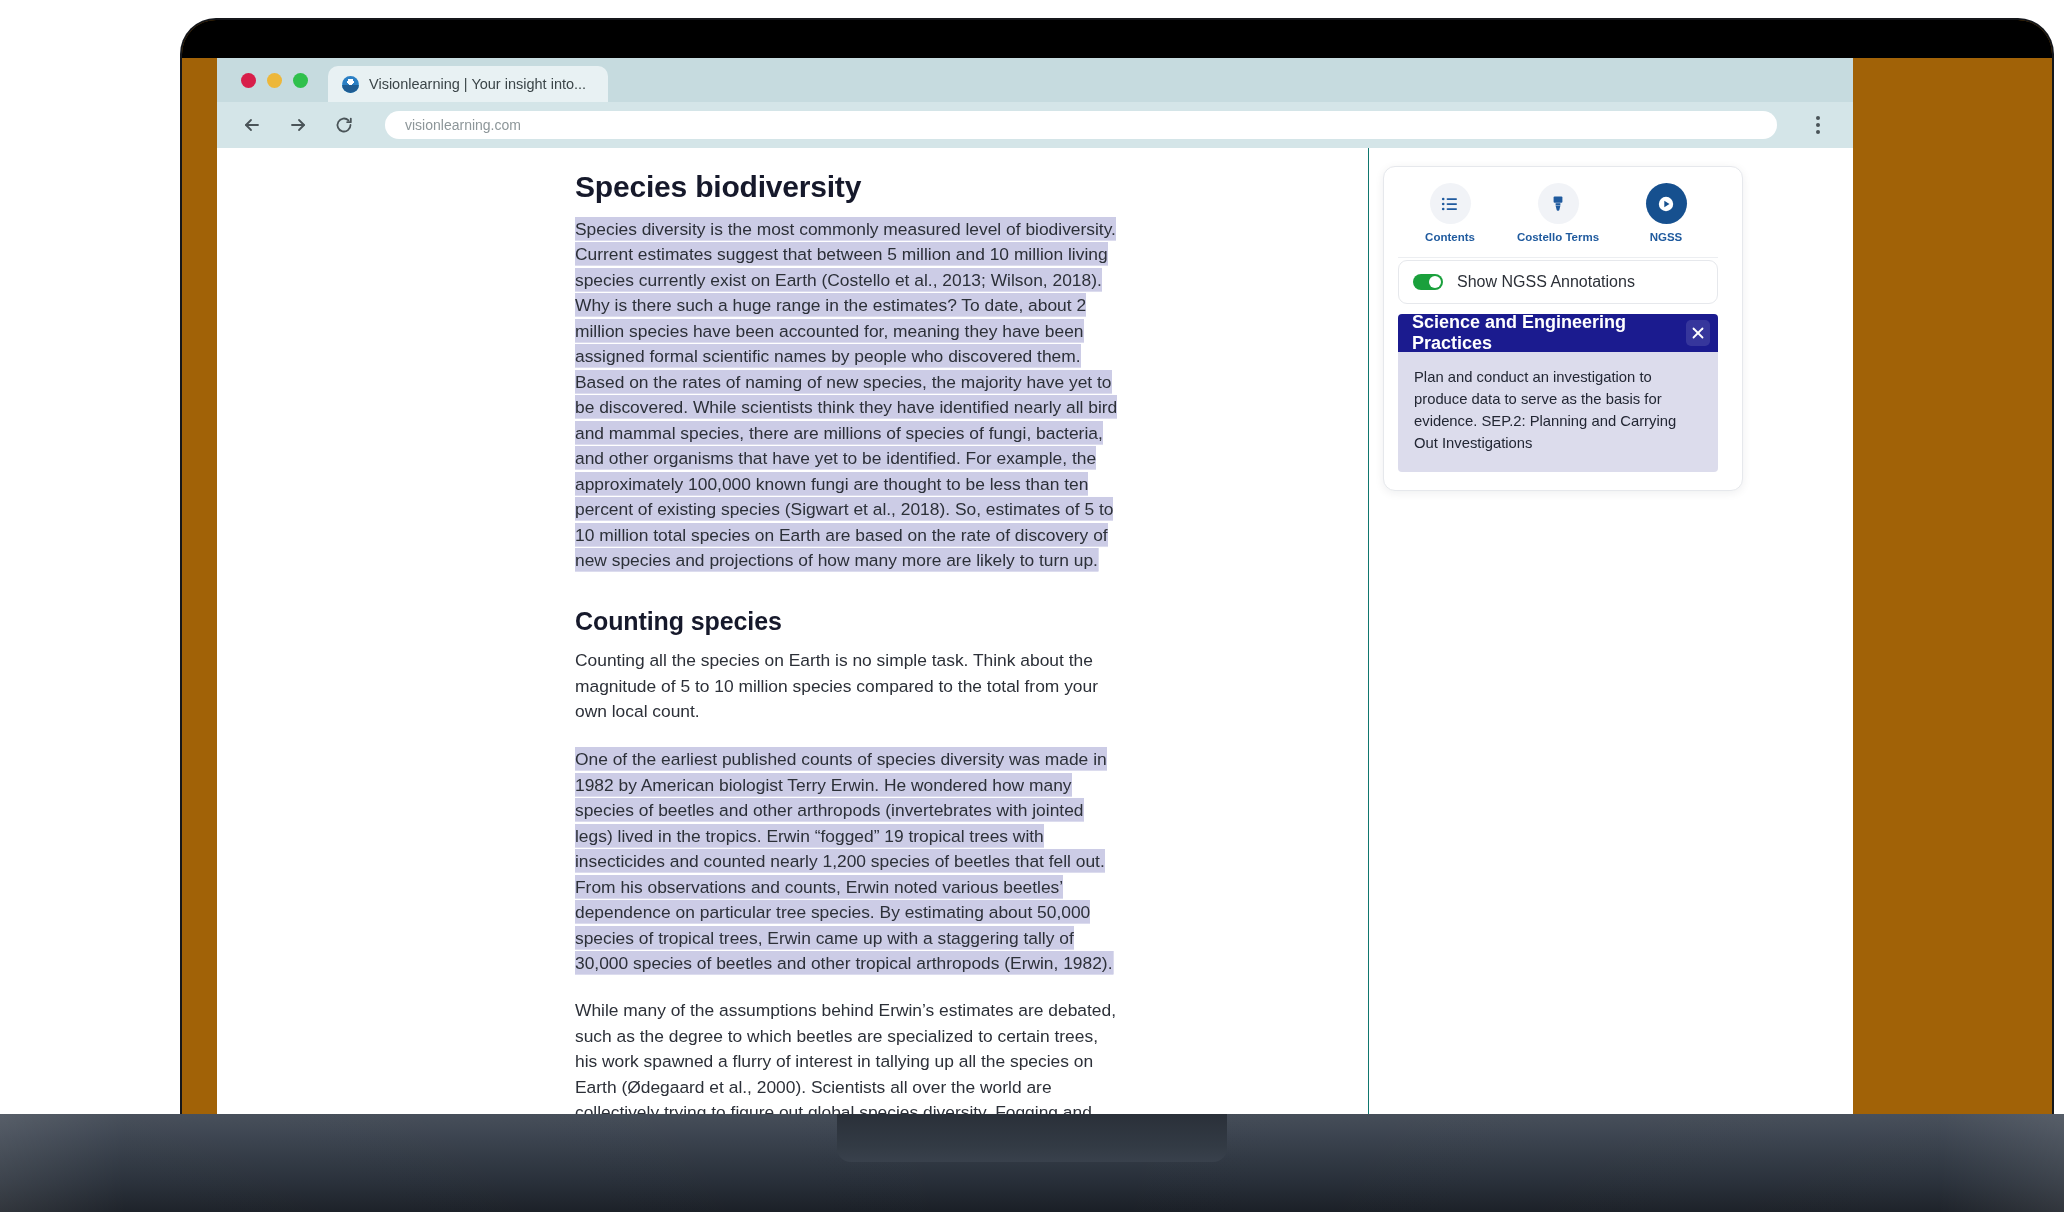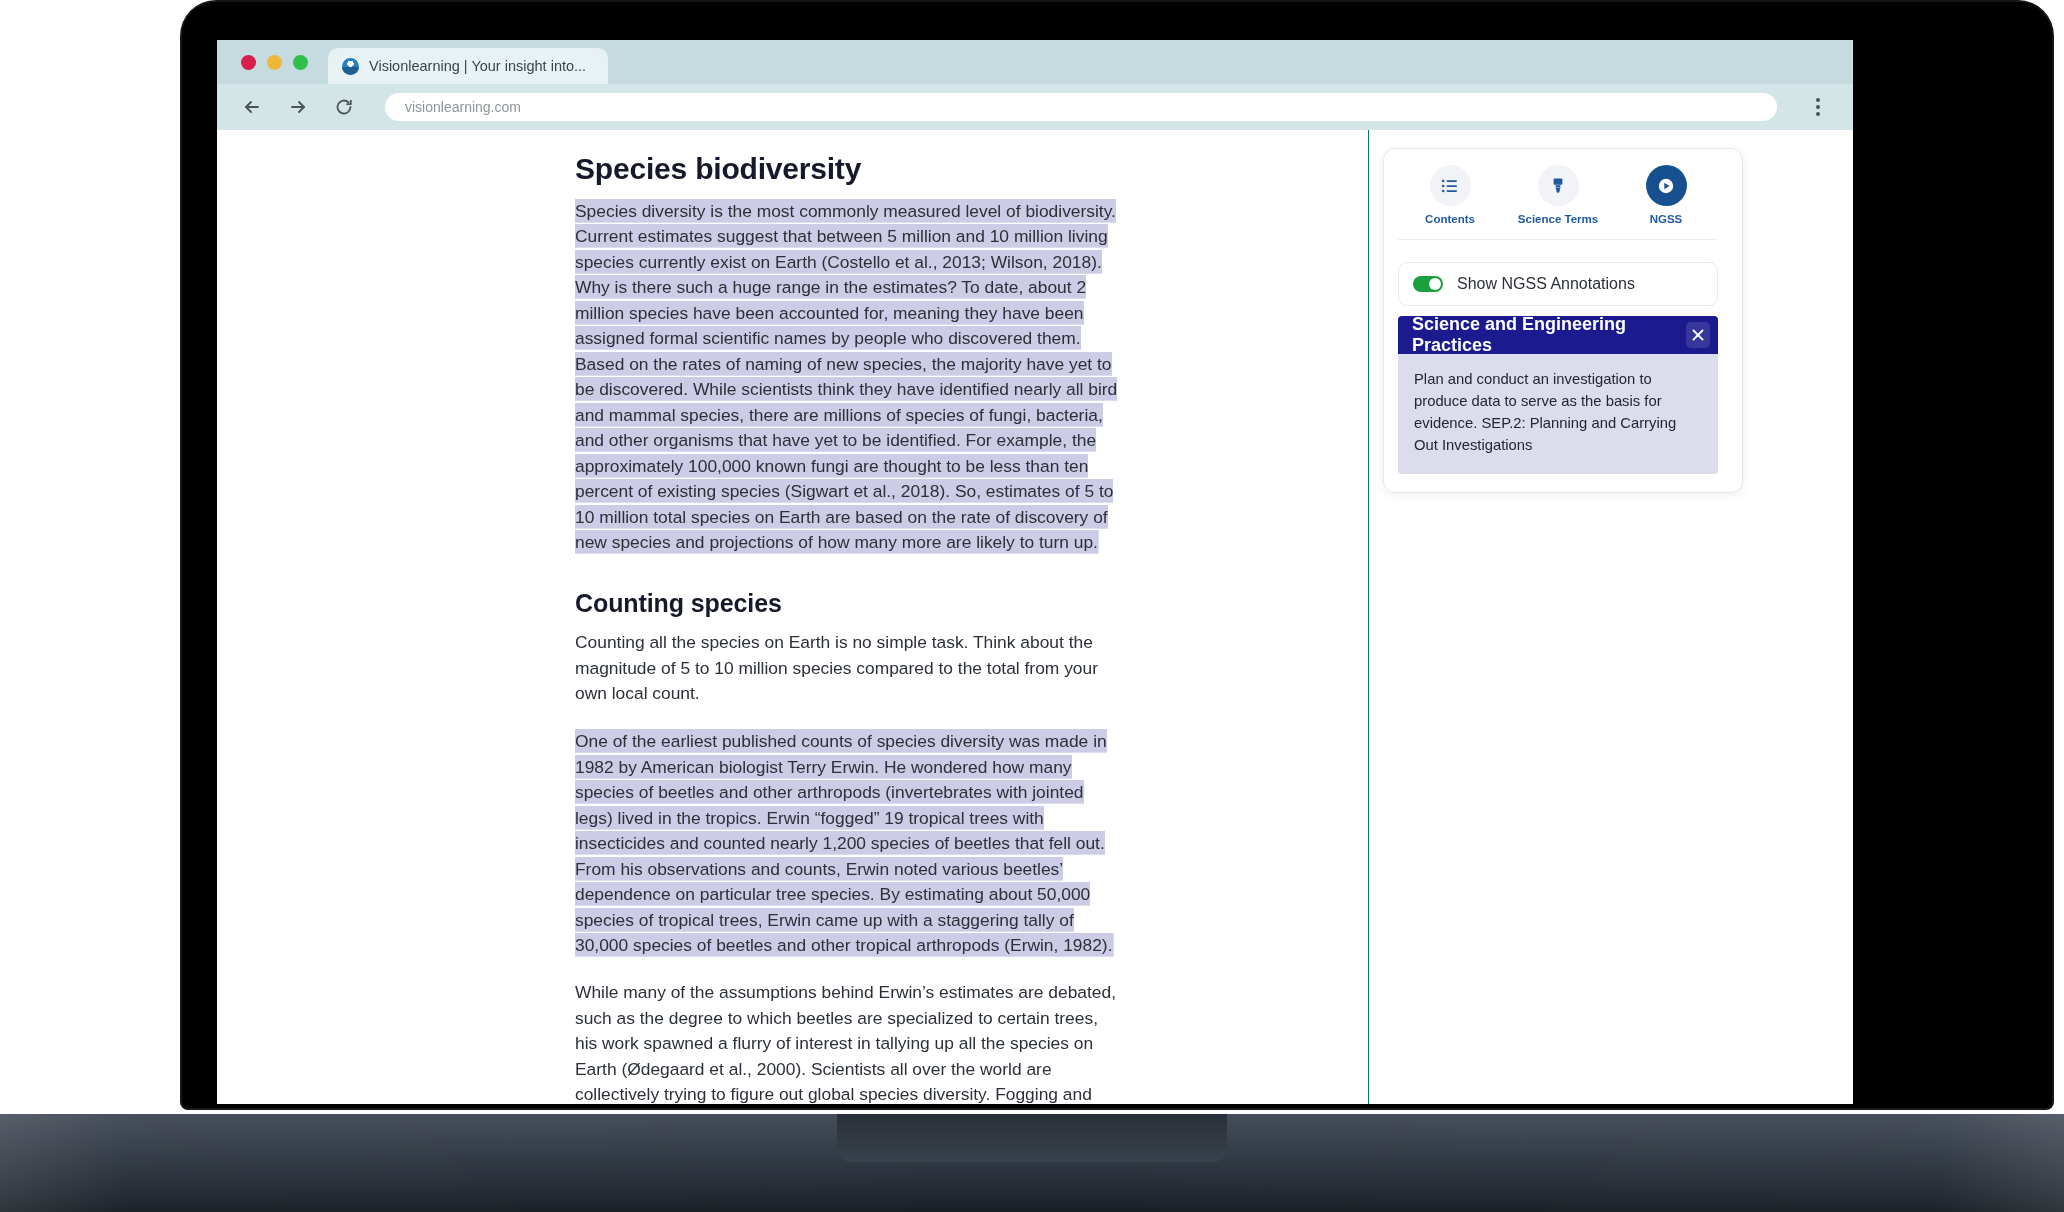--- a/index.html
+++ b/index.html
@@ -16,24 +16,24 @@
   .stage {
     position: relative;
     width: 2064px;
     height: 1212px;
     background: #ffffff;
   }
 
   .laptop-lid {
     position: absolute;
     left: 182px;
-    top: 2px;
+    top: 20px;
     width: 1870px;
     height: 1106px;
-    background: #000000;
+    background: #a16207;
     border-radius: 34px 34px 6px 6px;
     box-shadow: 0 0 0 2px #15171b;
   }
 
   .laptop-bezel-top {
     position: absolute;
     left: 0; top: 0;
     width: 100%;
     height: 38px;
     background: #000;
@@ -288,21 +288,21 @@
     color: #ffffff;
   }
   .tool-label {
     font-size: 11.5px;
     font-weight: 700;
     color: #1f5a9e;
     white-space: nowrap;
   }
 
   .toggle-row {
-    margin-top: 22px;
+    margin-top: 2px;
     height: 44px;
     border: 1px solid #e6e8ec;
     border-radius: 9px;
     display: flex;
     align-items: center;
     gap: 14px;
     padding: 0 14px;
   }
   .switch {
     width: 30px; height: 16px;
@@ -446,21 +446,21 @@
                 </div>
 
                 <div class="tool-tab">
                   <span class="tool-circle">
                     <svg width="20" height="20" viewBox="0 0 20 20" fill="currentColor">
                       <path d="M6.6 2.4h6.8a1 1 0 0 1 1 1v4.3a1 1 0 0 1-1 1H6.6a1 1 0 0 1-1-1V3.4a1 1 0 0 1 1-1z"></path>
                       <rect x="7.6" y="9.2" width="4.8" height="2.2"></rect>
                       <path d="M7.6 11.8h4.8l-1.1 4.2a0.9 0.9 0 0 1-.86.64H9.56a0.9 0.9 0 0 1-.86-.64z"></path>
                     </svg>
                   </span>
-                  <span class="tool-label">Science Terms</span>
+                  <span class="tool-label">Costello Terms</span>
                 </div>
 
                 <div class="tool-tab active">
                   <span class="tool-circle">
                     <svg width="22" height="22" viewBox="0 0 22 22" fill="none">
                       <circle cx="11" cy="11" r="7.2" fill="#ffffff"></circle>
                       <path d="M9.3 7.8l5.2 3.2-5.2 3.2z" fill="#16508f"></path>
                     </svg>
                   </span>
                   <span class="tool-label">NGSS</span>

